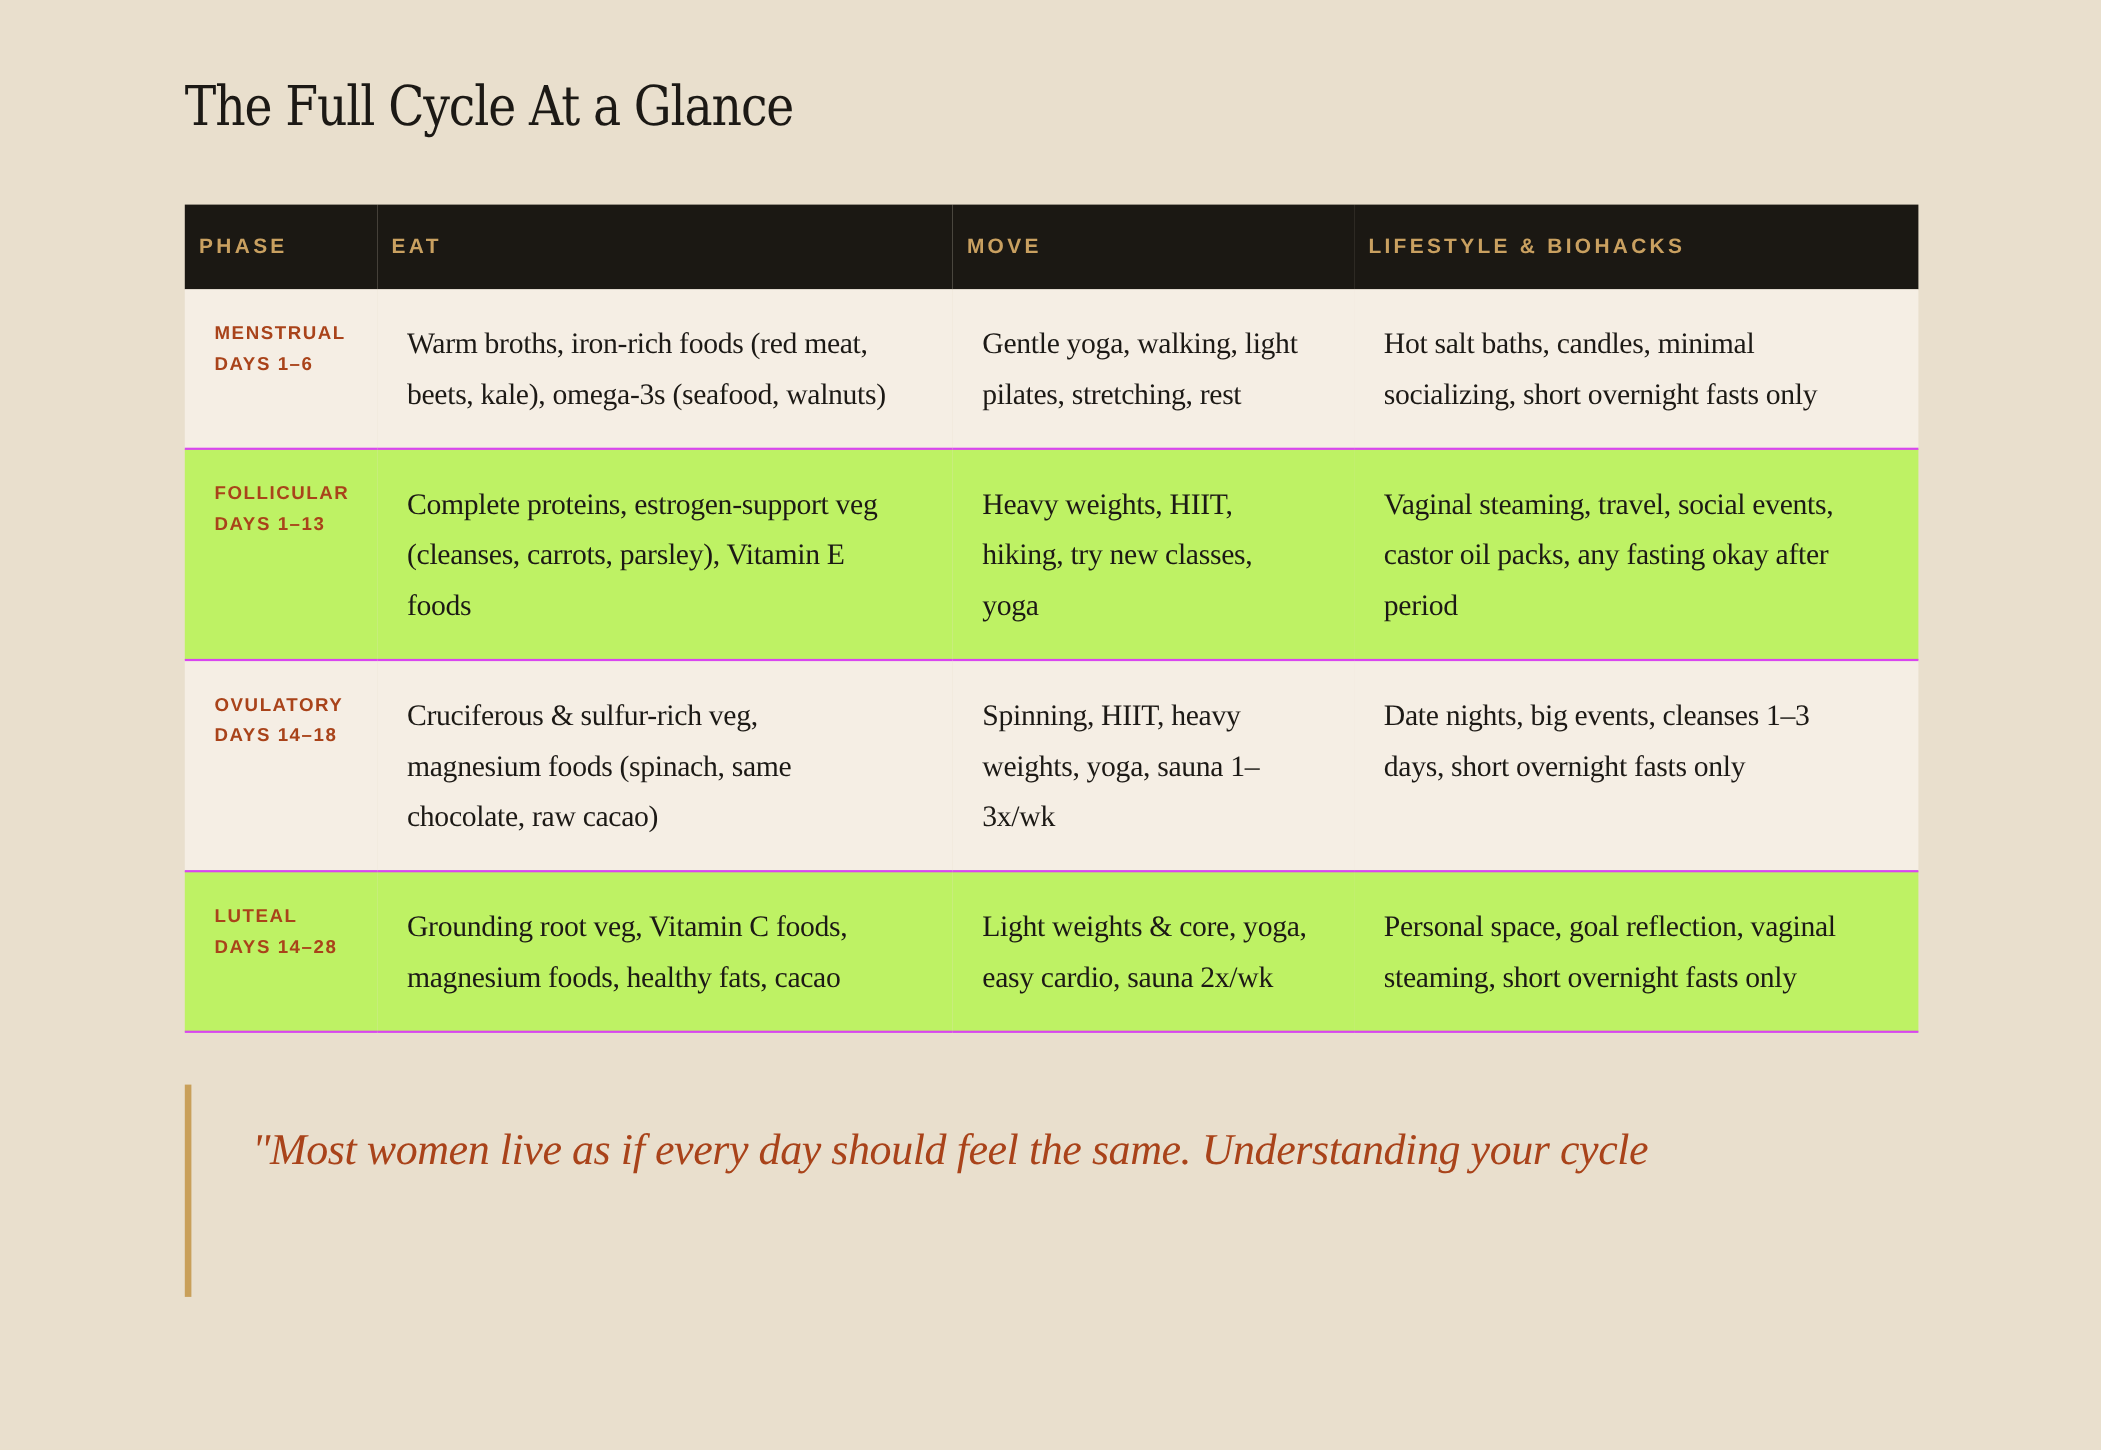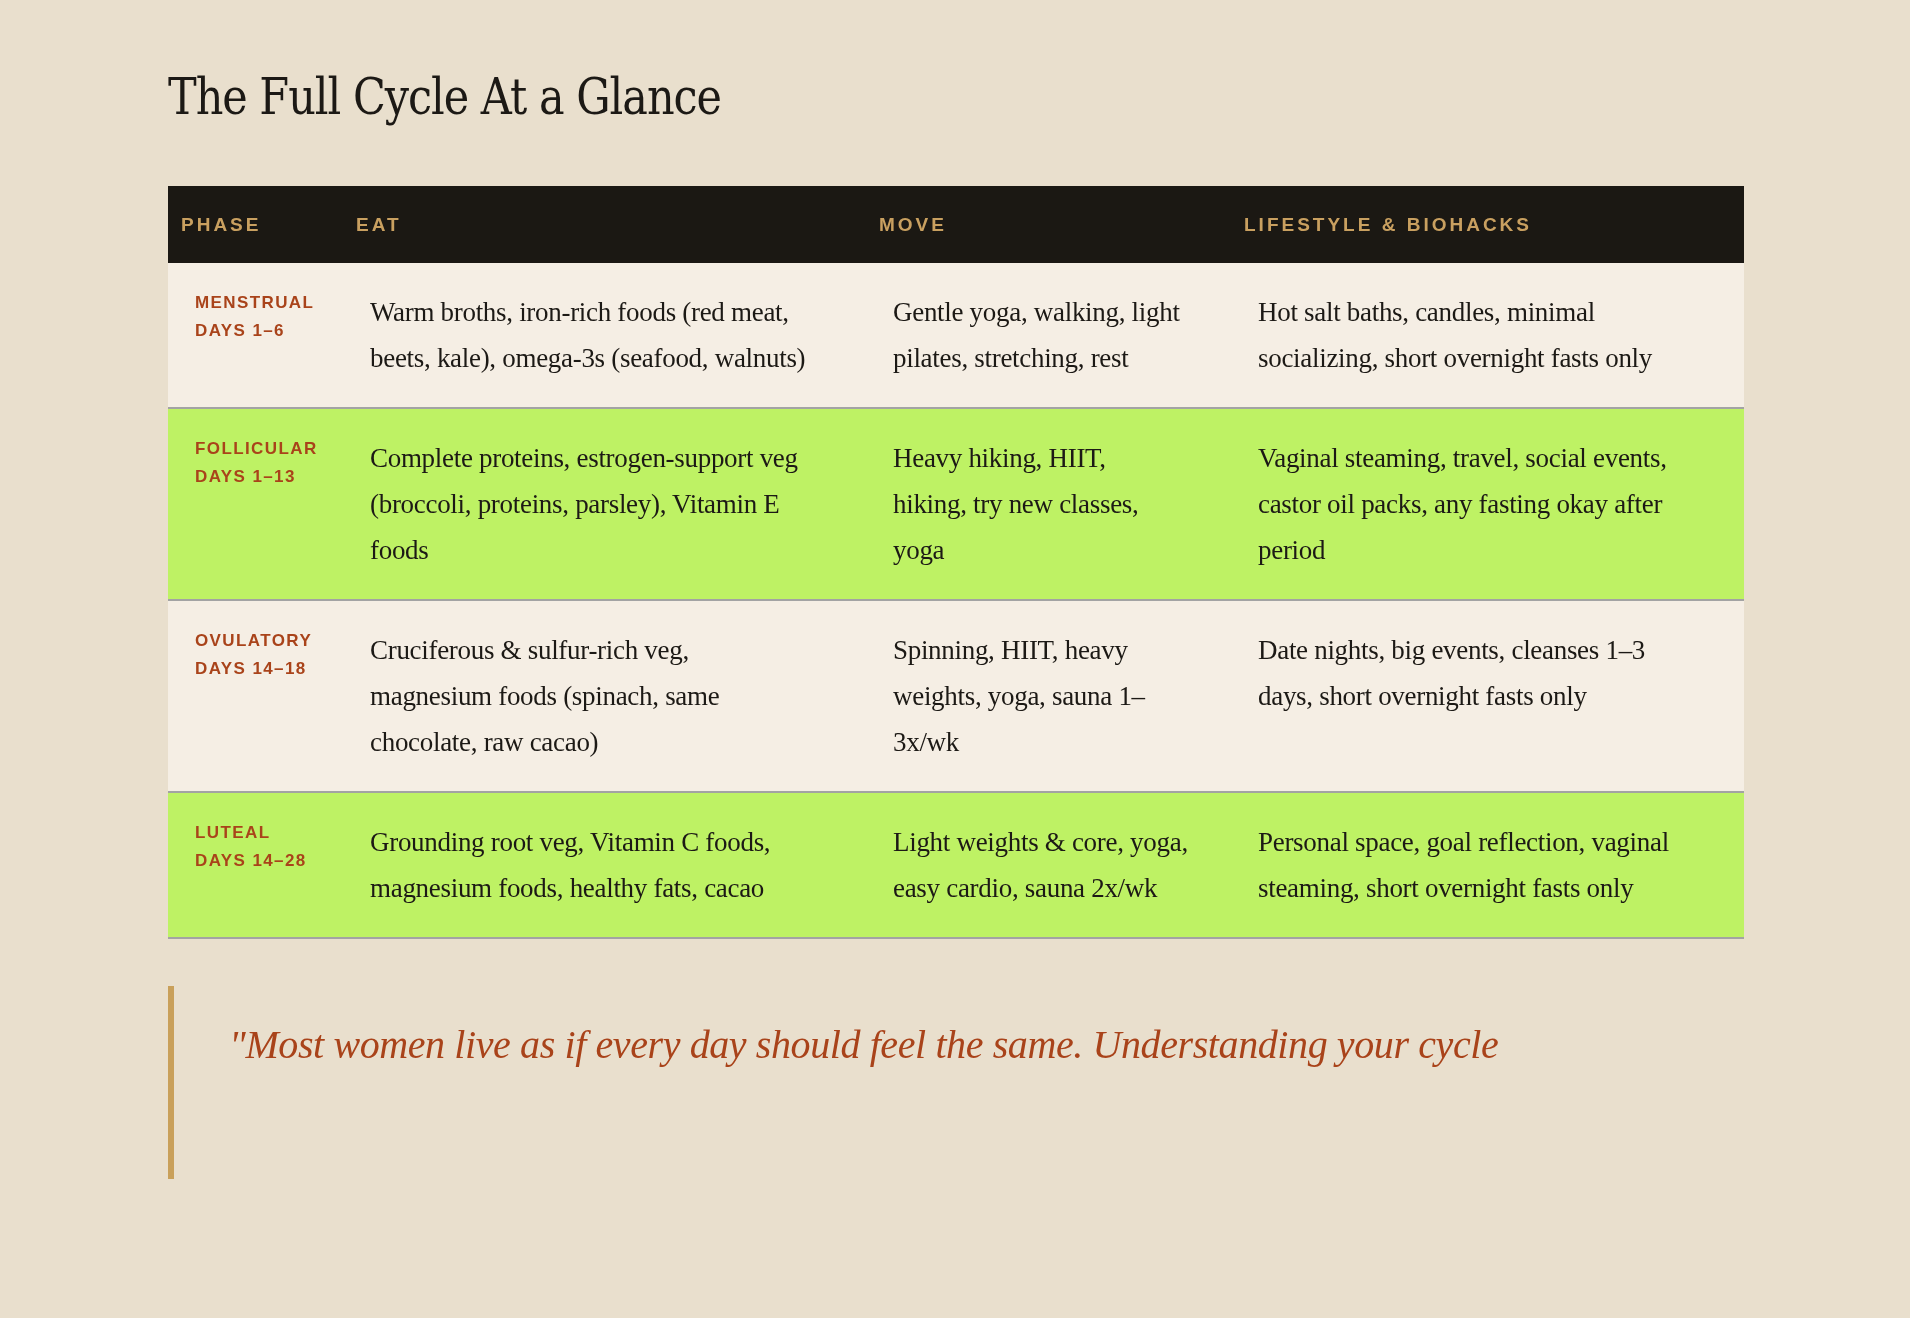--- a/index.html
+++ b/index.html
@@ -47,21 +47,21 @@
     letter-spacing: 3px;
     text-align: left;
     height: 77px;
     padding: 0 0 0 13px;
     vertical-align: middle;
     text-transform: uppercase;
   }
   .cycle-table td {
     vertical-align: top;
     padding: 26px 20px 26px 25px;
-    border-bottom: 2px solid #a3a3a3;
+    border-bottom: 2px solid #d946ef;
   }
   .cycle-table tr.light td { background: #f5eee4; }
   .cycle-table tr.dark td { background: #bef264; }
   .col-phase { width: 175px; }
   .col-eat { width: 523px; }
   .col-move { width: 365px; }
   .col-life { width: 513px; }
   .phase-cell {
     font-family: "Liberation Sans", sans-serif;
     font-weight: bold;
@@ -151,25 +151,25 @@
         <span>socializing, short overnight fasts only</span>
       </td>
     </tr>
     <tr class="dark">
       <td class="phase-cell">
         <span>FOLLICULAR</span>
         <span>DAYS 1–13</span>
       </td>
       <td class="text-cell">
         <span>Complete proteins, estrogen-support veg</span>
-        <span>(broccoli, proteins, parsley), Vitamin E</span>
+        <span>(cleanses, carrots, parsley), Vitamin E</span>
         <span>foods</span>
       </td>
       <td class="text-cell">
-        <span>Heavy hiking, HIIT,</span>
+        <span>Heavy weights, HIIT,</span>
         <span>hiking, try new classes,</span>
         <span>yoga</span>
       </td>
       <td class="text-cell">
         <span>Vaginal steaming, travel, social events,</span>
         <span>castor oil packs, any fasting okay after</span>
         <span>period</span>
       </td>
     </tr>
     <tr class="light">

